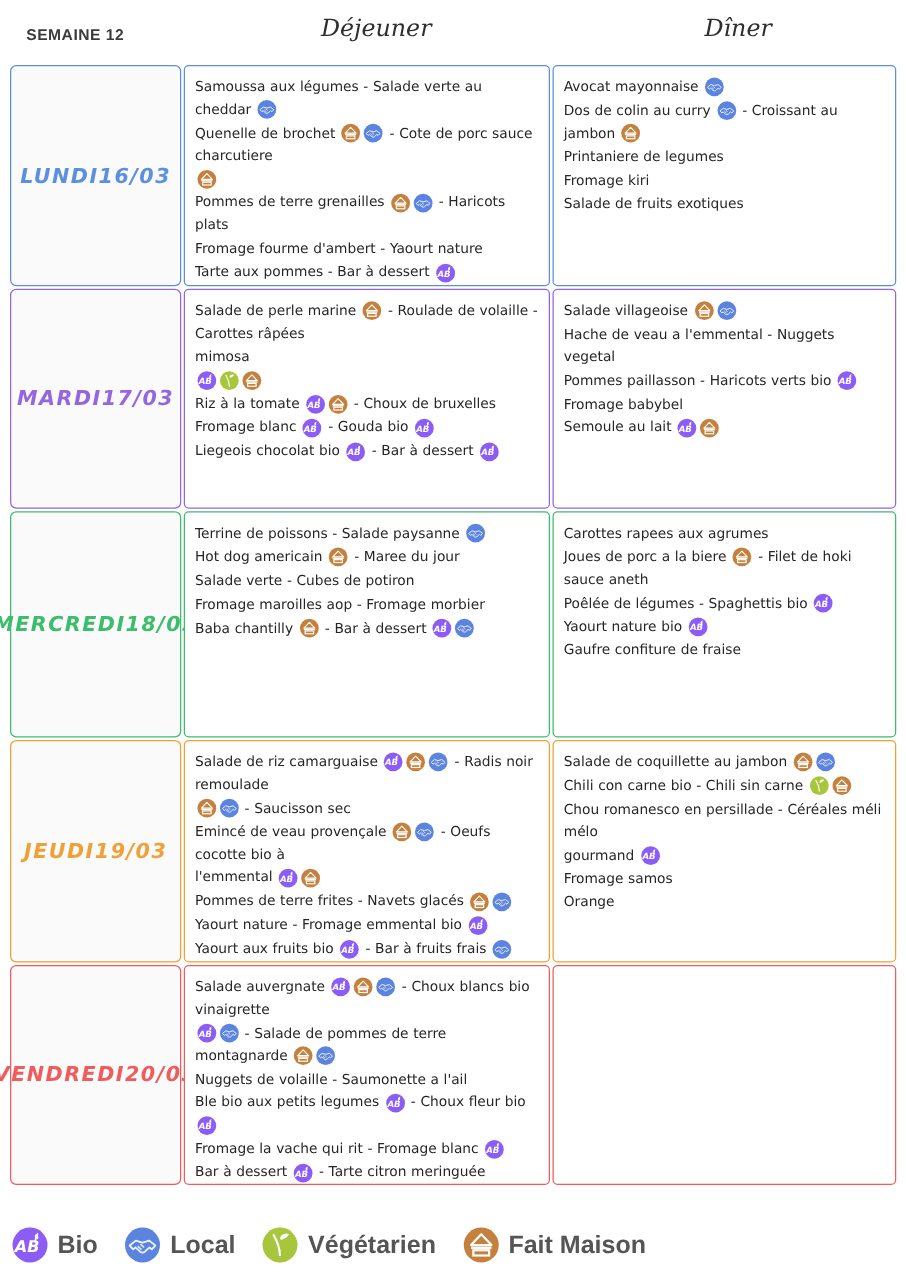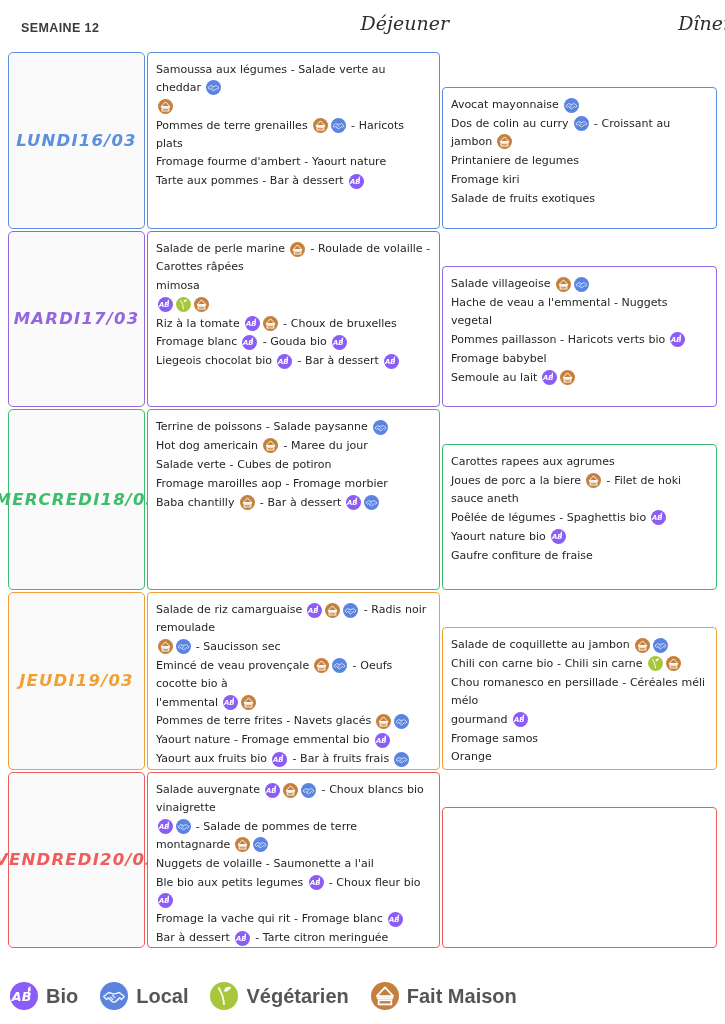--- a/index.html
+++ b/index.html
@@ -32,21 +32,21 @@
     color: #3b3b3b;
   }
   .hdr-meal {
     position: absolute;
     top: 12px;
     font-size: 19px;
     color: #2e2e2e;
     font-family: "DejaVu Serif", serif;
     font-style: italic;
     font-weight: normal;
-    text-align: right;
+    text-align: center;
   }
   .hdr-lunch { left: 146px; width: 296px; }
   .hdr-dinner { left: 442px; width: 283px; }
 
   
   .grid {
     position: absolute;
     top: 52px;
     left: 8px;
     width: 709px;
@@ -90,21 +90,21 @@
   .mealcell {
     box-sizing: border-box;
     border: 1.2px solid currentColor;
     border-radius: 4px;
     background: #ffffff;
     padding: 8px 8px 6px 8px;
     margin-left: 2px;
     color: #1f1f1f;
   }
   .lunchcell { flex: 0 0 293px; width: 293px; }
-  .dinnercell { flex: 1 1 auto; margin-top: 35px; }
+  .dinnercell { flex: 1 1 auto; }
 
   .line {
     font-size: 11px;
     line-height: 1.62;
     color: #252525;
     font-family: "DejaVu Sans", sans-serif;
     margin: 0 0 1px 0;
     word-spacing: 0.2px;
   }
   .line .txt { vertical-align: middle; }
@@ -171,20 +171,28 @@
     <div class="row" style="height: 177px;">
       <div class="daycell" style="color:#5b8fe0">
         <div class="dayname">LUNDI</div>
         <div class="daydate">16/03</div>
       </div>
       <div class="mealcell lunchcell" style="border-color:#5b8fe0">
         <div class="line"><span class="txt">Samoussa aux légumes - Salade verte au cheddar </span><span class="badge b-local"><svg viewBox="0 0 24 24">
               <path d="M3.2 12.4 L7.4 9.0 L12 10.4 L16.6 9.0 L20.8 12.4 L18.4 15.0 L16.8 13.6 L13.6 16.6 Q12 17.8 10.4 16.6 L7.2 13.6 L5.6 15.0 Z" fill="none" stroke="#eef3ff" stroke-width="1.25" stroke-linejoin="round"></path>
               <path d="M9.0 13.0 L11.0 14.8 M10.8 11.6 L12.8 13.4" stroke="#eef3ff" stroke-width="1" stroke-linecap="round"></path>
             </svg></span></div>
+        <div class="line"><span class="txt">Quenelle de brochet </span><span class="badge b-maison"><svg viewBox="0 0 24 24">
+              <path d="M12 4.6 L19.0 12.0 L5.0 12.0 Z" fill="none" stroke="#ffffff" stroke-width="1.5" stroke-linejoin="round"></path>
+              <rect x="5.0" y="13.0" width="14.0" height="1.7" fill="#ffffff"></rect>
+              <rect x="6.6" y="15.6" width="10.8" height="3.6" fill="none" stroke="#ffffff" stroke-width="1.5"></rect>
+            </svg></span><span class="badge b-local"><svg viewBox="0 0 24 24">
+              <path d="M3.2 12.4 L7.4 9.0 L12 10.4 L16.6 9.0 L20.8 12.4 L18.4 15.0 L16.8 13.6 L13.6 16.6 Q12 17.8 10.4 16.6 L7.2 13.6 L5.6 15.0 Z" fill="none" stroke="#eef3ff" stroke-width="1.25" stroke-linejoin="round"></path>
+              <path d="M9.0 13.0 L11.0 14.8 M10.8 11.6 L12.8 13.4" stroke="#eef3ff" stroke-width="1" stroke-linecap="round"></path>
+            </svg></span><span class="txt"> - Cote de porc sauce charcutiere</span></div>
         <div class="line"><span class="badge b-maison"><svg viewBox="0 0 24 24">
               <path d="M12 4.6 L19.0 12.0 L5.0 12.0 Z" fill="none" stroke="#ffffff" stroke-width="1.5" stroke-linejoin="round"></path>
               <rect x="5.0" y="13.0" width="14.0" height="1.7" fill="#ffffff"></rect>
               <rect x="6.6" y="15.6" width="10.8" height="3.6" fill="none" stroke="#ffffff" stroke-width="1.5"></rect>
             </svg></span></div>
         <div class="line"><span class="txt">Pommes de terre grenailles </span><span class="badge b-maison"><svg viewBox="0 0 24 24">
               <path d="M12 4.6 L19.0 12.0 L5.0 12.0 Z" fill="none" stroke="#ffffff" stroke-width="1.5" stroke-linejoin="round"></path>
               <rect x="5.0" y="13.0" width="14.0" height="1.7" fill="#ffffff"></rect>
               <rect x="6.6" y="15.6" width="10.8" height="3.6" fill="none" stroke="#ffffff" stroke-width="1.5"></rect>
             </svg></span><span class="badge b-local"><svg viewBox="0 0 24 24">

